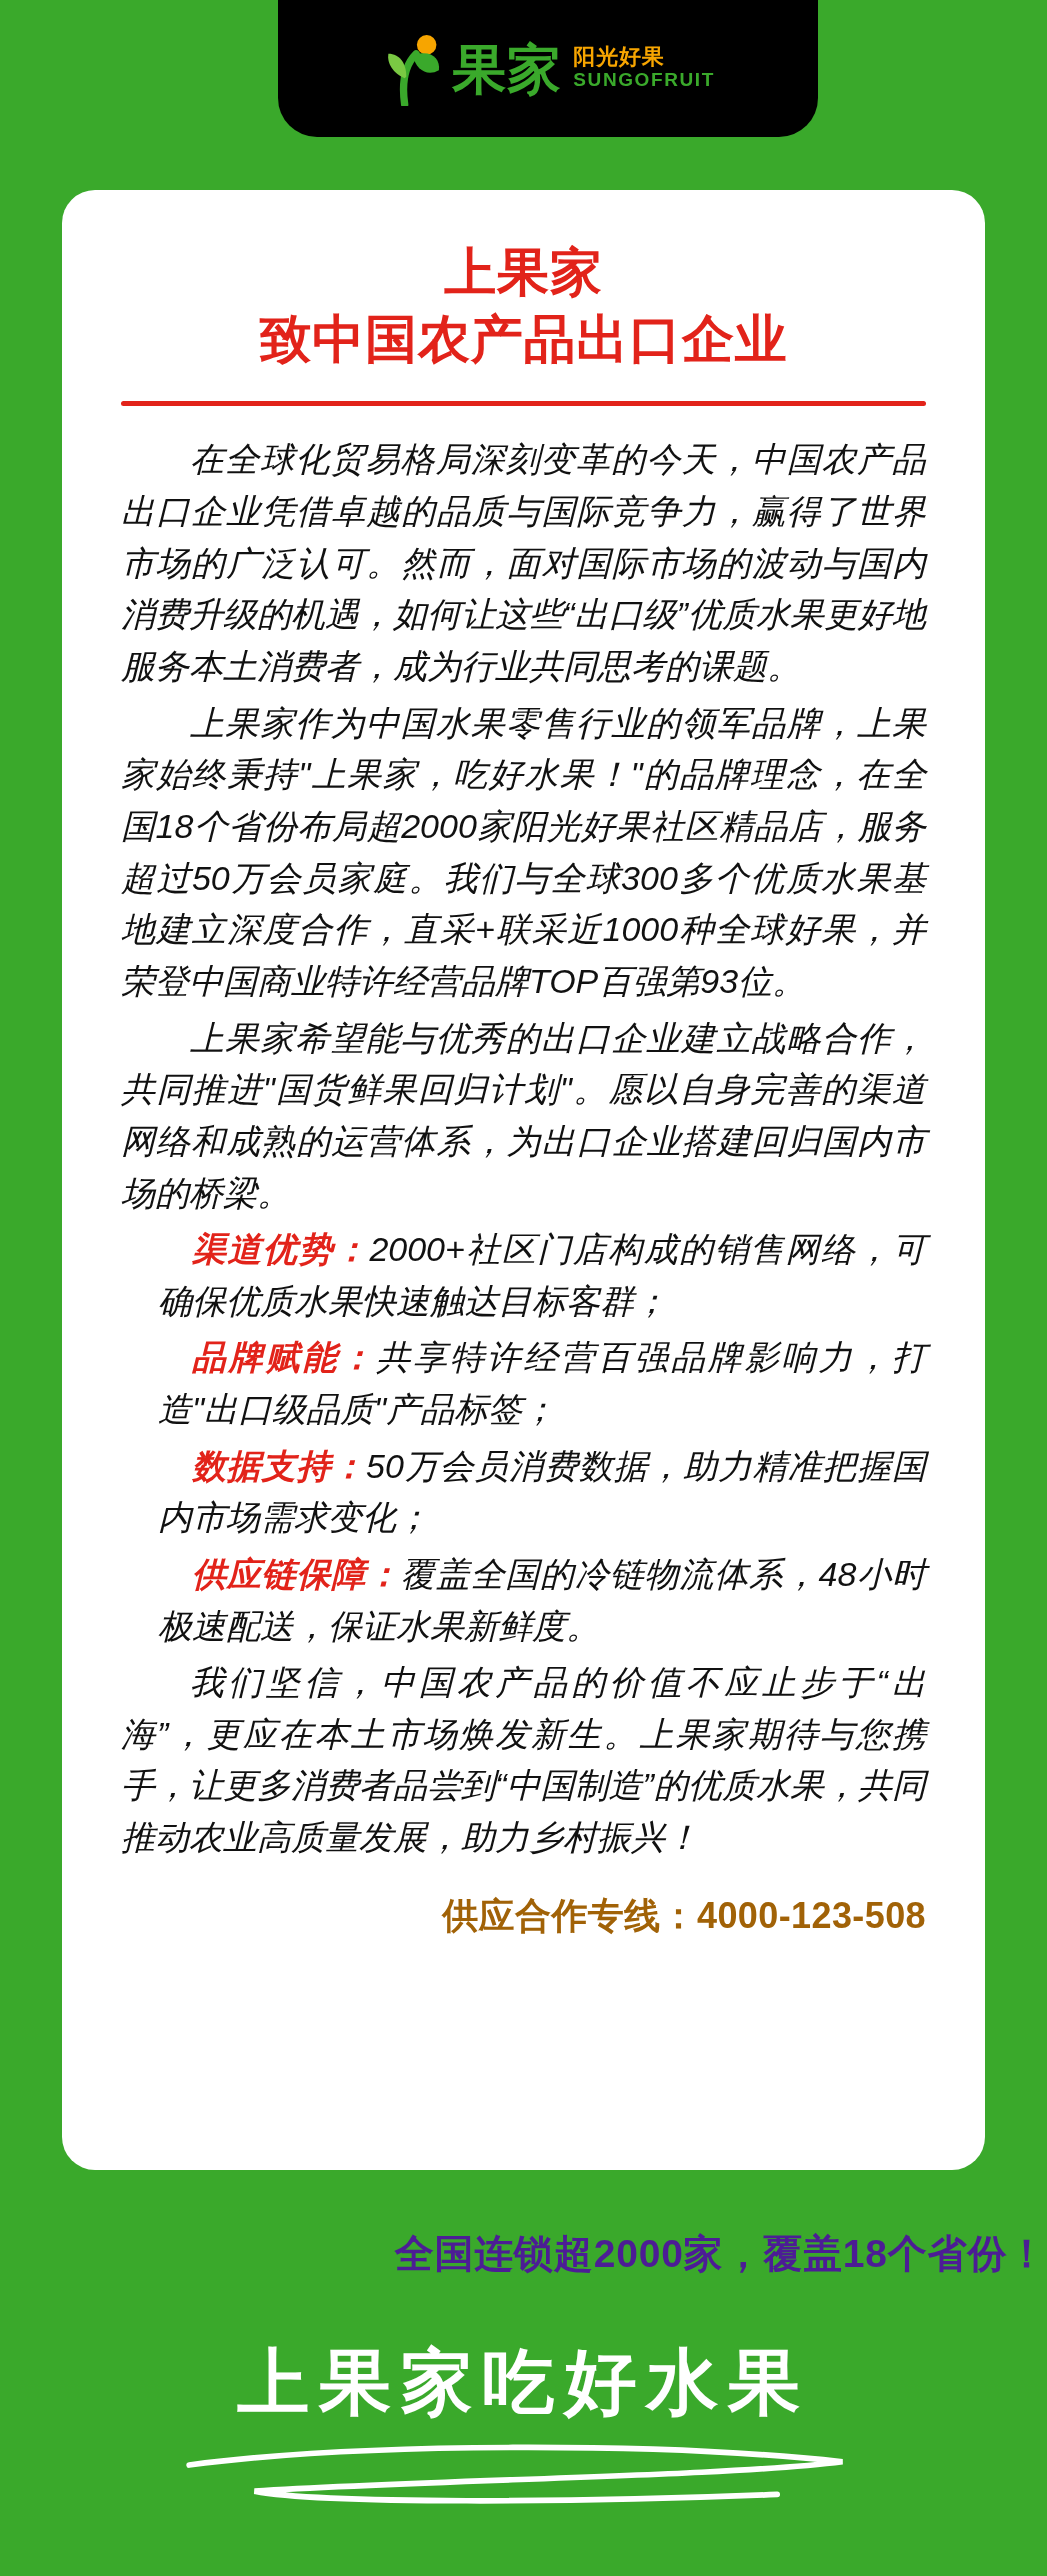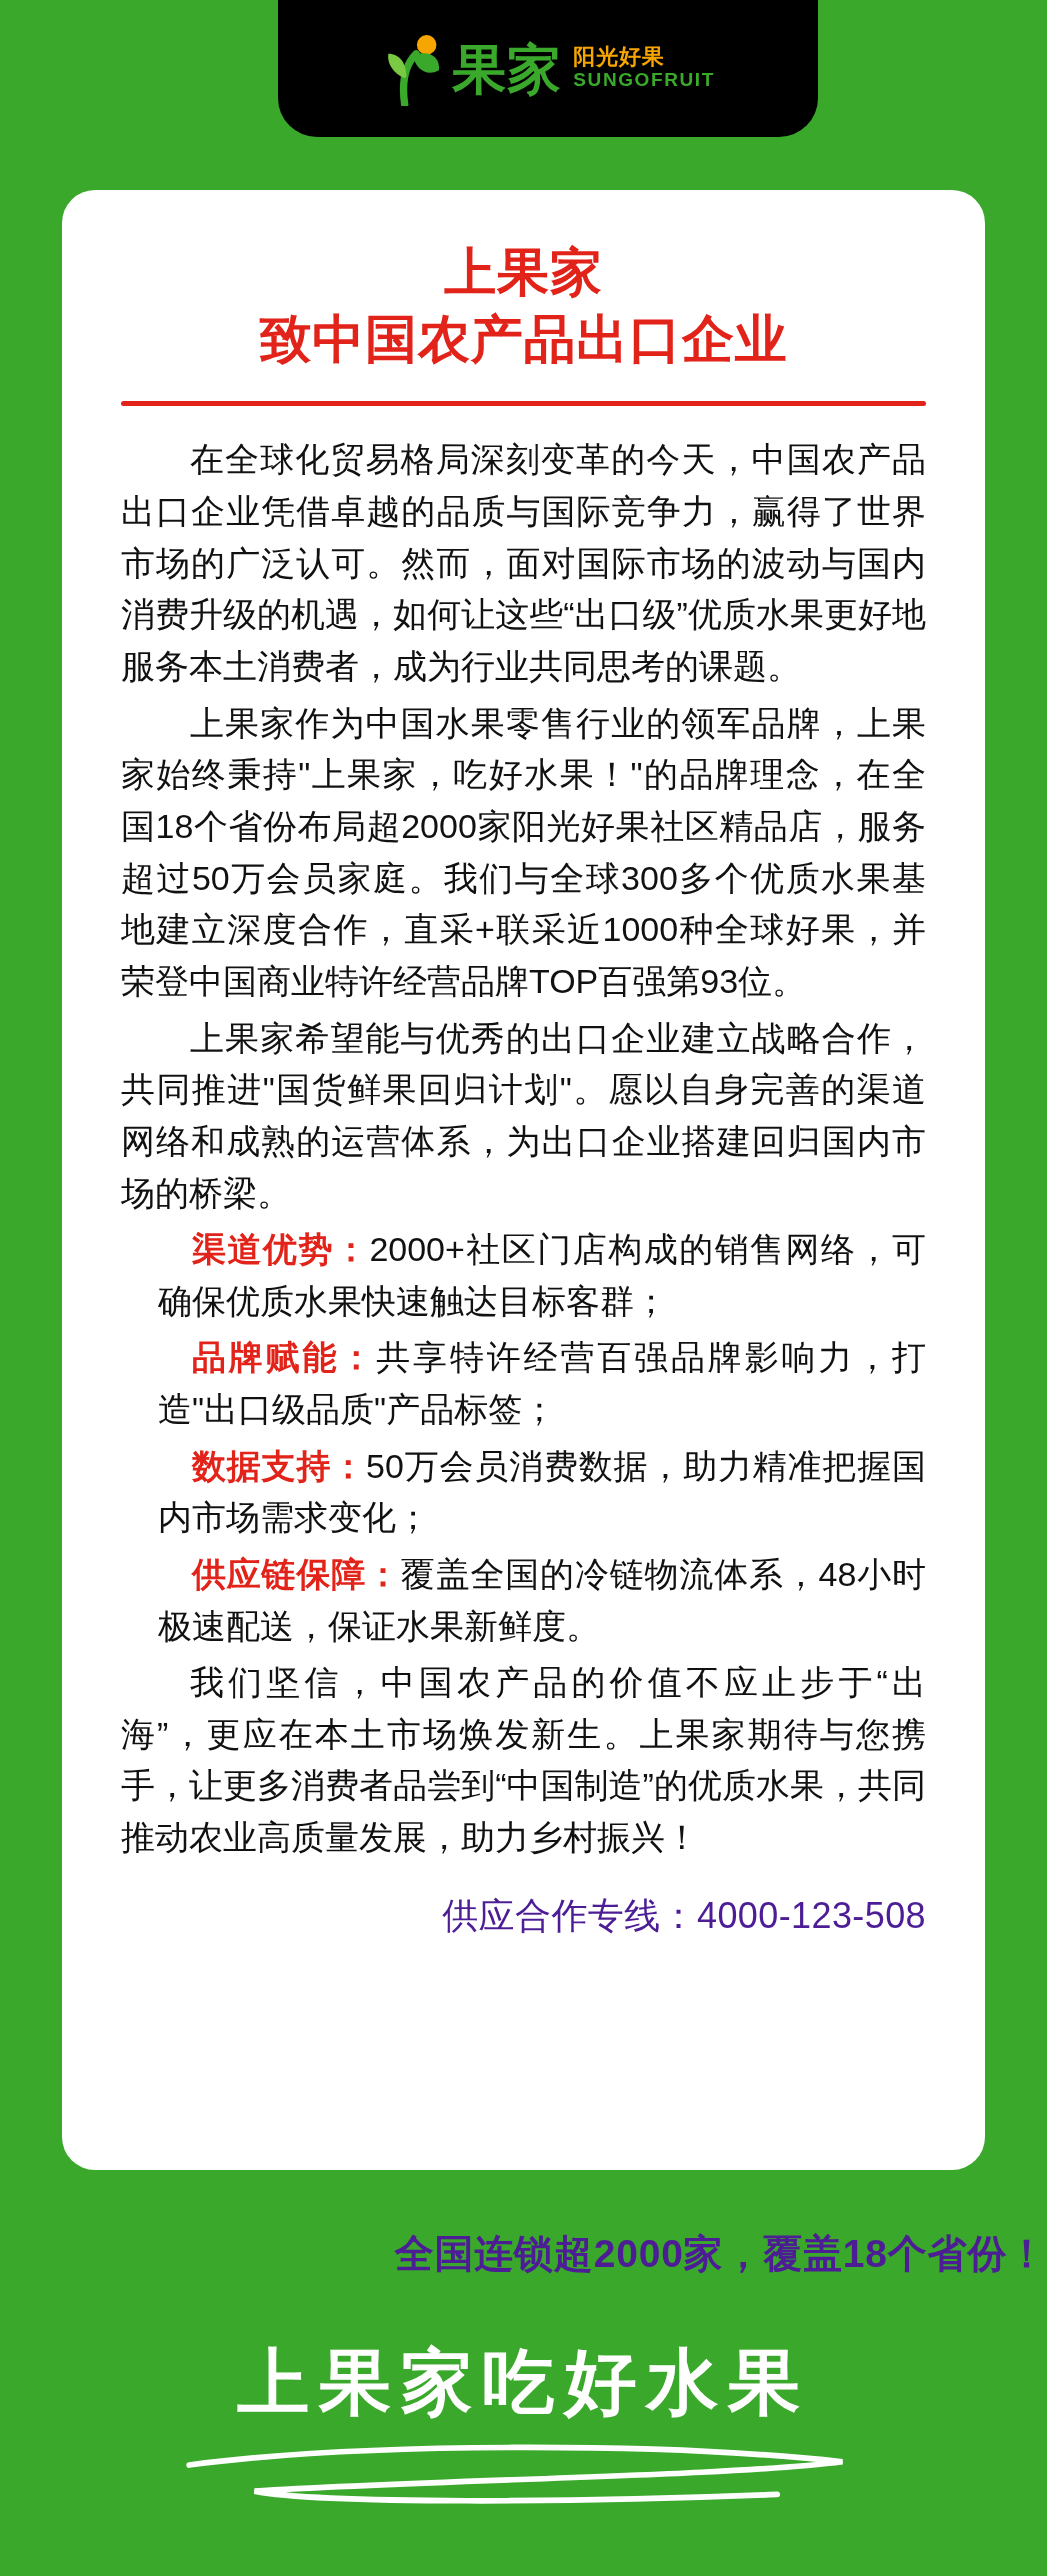--- a/index.html
+++ b/index.html
@@ -97,33 +97,34 @@
     border-radius: 2.5px;
   }
 
   .body p {
     font-size: 34px;
     line-height: 1.52;
     color: #111111;
     text-align: justify;
     text-justify: inter-ideograph;
     margin-bottom: 4.9px;
+    font-style: italic;
   }
   .body p.indent { text-indent: 69px; }
   .body p.bulleted { text-indent: 34px; margin-left: 37px; }
   .kw {
     color: #e2231a;
     font-weight: bold;
   }
 
   .hotline {
     margin-top: 28px;
     text-align: right;
-    color: #4c1d95;
-    font-weight: normal;
+    color: #a16207;
+    font-weight: bold;
     font-size: 36px;
     letter-spacing: 0.4px;
   }
 
   
   .footer-slogan {
     position: absolute;
     left: 0;
     right: 0;
     top: 2227px;

